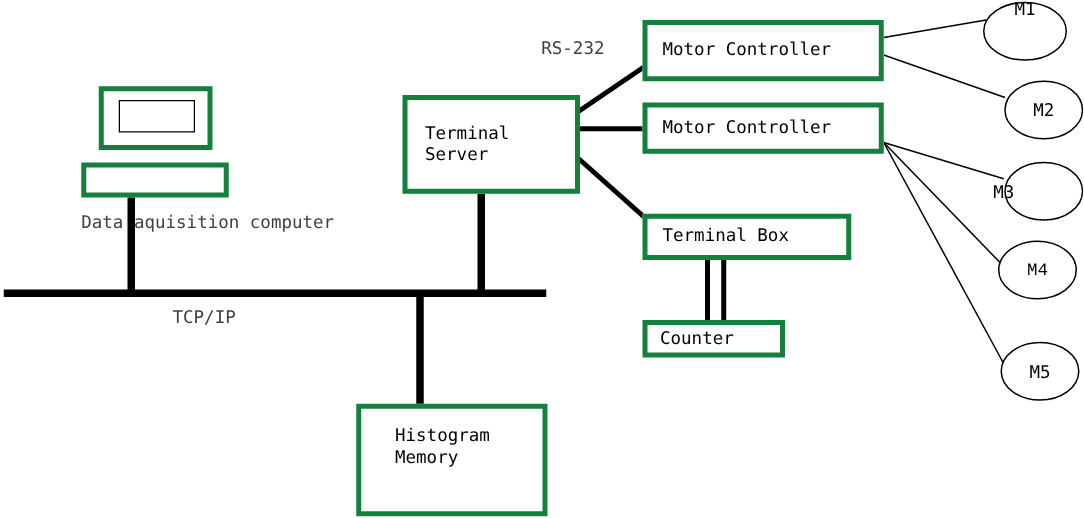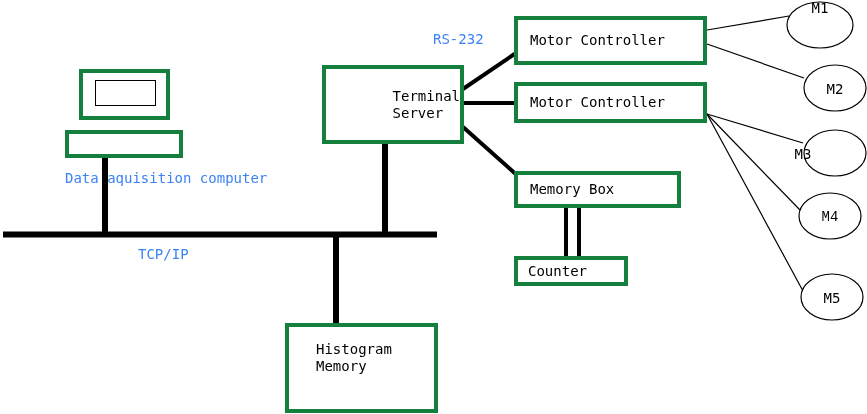--- a/index.html
+++ b/index.html
@@ -37,34 +37,34 @@
     font-size: 14px;
     color: #000000;
     white-space: pre;
     line-height: 17px;
     letter-spacing: 0px;
   }
   .free-label {
     position: absolute;
     font-family: "DejaVu Sans Mono", "Liberation Mono", monospace;
     font-size: 14px;
-    color: #3b82f6;
+    color: #404040;
     white-space: pre;
     line-height: 15px;
   }
   .ellipse-label {
     position: absolute;
     font-family: "DejaVu Sans Mono", "Liberation Mono", monospace;
     font-size: 14px;
     color: #000000;
     white-space: pre;
     text-align: center;
   }
   
-  #terminal-server { left: 322px; top: 65px; width: 142px; height: 79px; justify-content: flex-end; }
+  #terminal-server { left: 322px; top: 76px; width: 142px; height: 79px; }
   #terminal-server .node-label { padding-left: 14px; }
   
   #motor-controller-1 { left: 514px; top: 16px; width: 193px; height: 49px; }
   #motor-controller-2 { left: 514px; top: 82px; width: 193px; height: 41px; }
   #motor-controller-1 .node-label,
   #motor-controller-2 .node-label { padding-left: 12px; }
   
   #counter-box { left: 514px; top: 171px; width: 167px; height: 37px; }
   #counter-box .node-label { padding-left: 12px; }
   #counter { left: 514px; top: 256px; width: 114px; height: 30px; }
@@ -143,21 +143,21 @@
   </div>
 
   <div class="node-box" id="motor-controller-1">
     <span class="node-label">Motor Controller</span>
   </div>
   <div class="node-box" id="motor-controller-2">
     <span class="node-label">Motor Controller</span>
   </div>
 
   <div class="node-box" id="counter-box">
-    <span class="node-label">Memory Box</span>
+    <span class="node-label">Terminal Box</span>
   </div>
   <div class="node-box" id="histogram-memory">
     <span class="node-label">Histogram
 Memory</span>
   </div>
 
   <div class="node-box" id="counter">
     <span class="node-label">Counter</span>
   </div>
 

